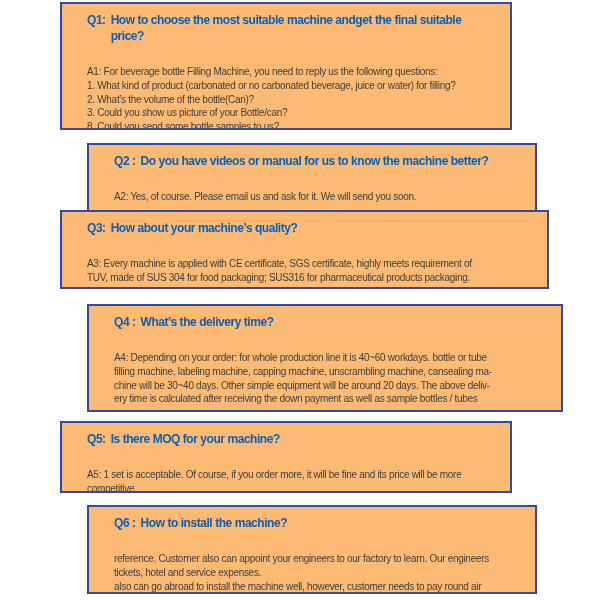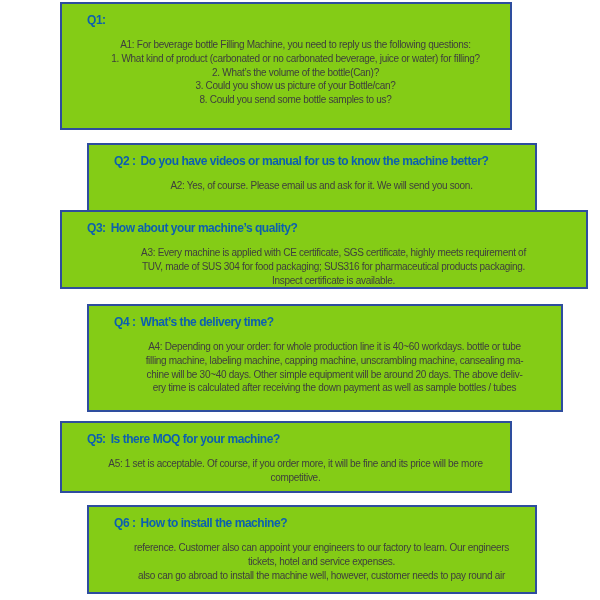--- a/index.html
+++ b/index.html
@@ -6,61 +6,62 @@
   body {
     width: 600px; height: 600px;
     background: #ffffff;
     font-family: "Liberation Sans", sans-serif;
     position: relative;
     overflow: hidden;
   }
   .faq-box {
     position: absolute;
     box-sizing: border-box;
-    background: #84cc16;
+    background: #fdba74;
     border: 2px solid #2e4d9e;
     padding: 8px 6px 0 25px;
     overflow: hidden;
   }
   .b1 { left: 60px; top: 2px;   width: 452px; height: 128px; }
   .b2 { left: 87px; top: 143px; width: 450px; height: 72px;  }
-  .b3 { left: 60px; top: 210px; width: 528px; height: 79px;  }
+  .b3 { left: 60px; top: 210px; width: 489px; height: 79px;  }
   .b4 { left: 87px; top: 304px; width: 476px; height: 108px; }
   .b5 { left: 60px; top: 421px; width: 452px; height: 72px;  }
   .b6 { left: 87px; top: 505px; width: 450px; height: 89px;  }
   .q {
     display: flex;
     margin: 0;
     font-size: 12px;
     font-weight: bold;
     color: #0c5fb0;
     letter-spacing: -0.45px;
     line-height: 16px;
   }
   .qlabel { flex: none; margin-right: 5px; white-space: nowrap; }
   .qtext  { flex: 1; min-width: 0; }
   .qline  { display: block; }
   .qline:empty { display: none; }
   .a {
-    margin-top: 10px;
+    margin-top: 21px;
     font-size: 10px;
     color: #3e3e3e;
     letter-spacing: -0.3px;
     line-height: 13.8px;
-    text-align: center;
   }
   .aline:empty { display: none; }
 </style>
 </head>
 <body>
 
 <section class="faq-box b1">
   <h2 class="q">
     <span class="qlabel">Q1:</span>
     <span class="qtext">
+      <span class="qline">How to choose the most suitable machine andget the final suitable</span>
+      <span class="qline">price?</span>
     </span>
   </h2>
   <div class="a">
     <div class="aline">A1: For beverage bottle Filling Machine, you need to reply us the following questions:</div>
     <div class="aline">1. What kind of product (carbonated or no carbonated beverage, juice or water) for filling?</div>
     <div class="aline">2. What’s the volume of the bottle(Can)?</div>
     <div class="aline">3. Could you show us picture of your Bottle/can?</div>
     <div class="aline">8. Could you send some bottle samples to us?</div>
   </div>
 </section>

